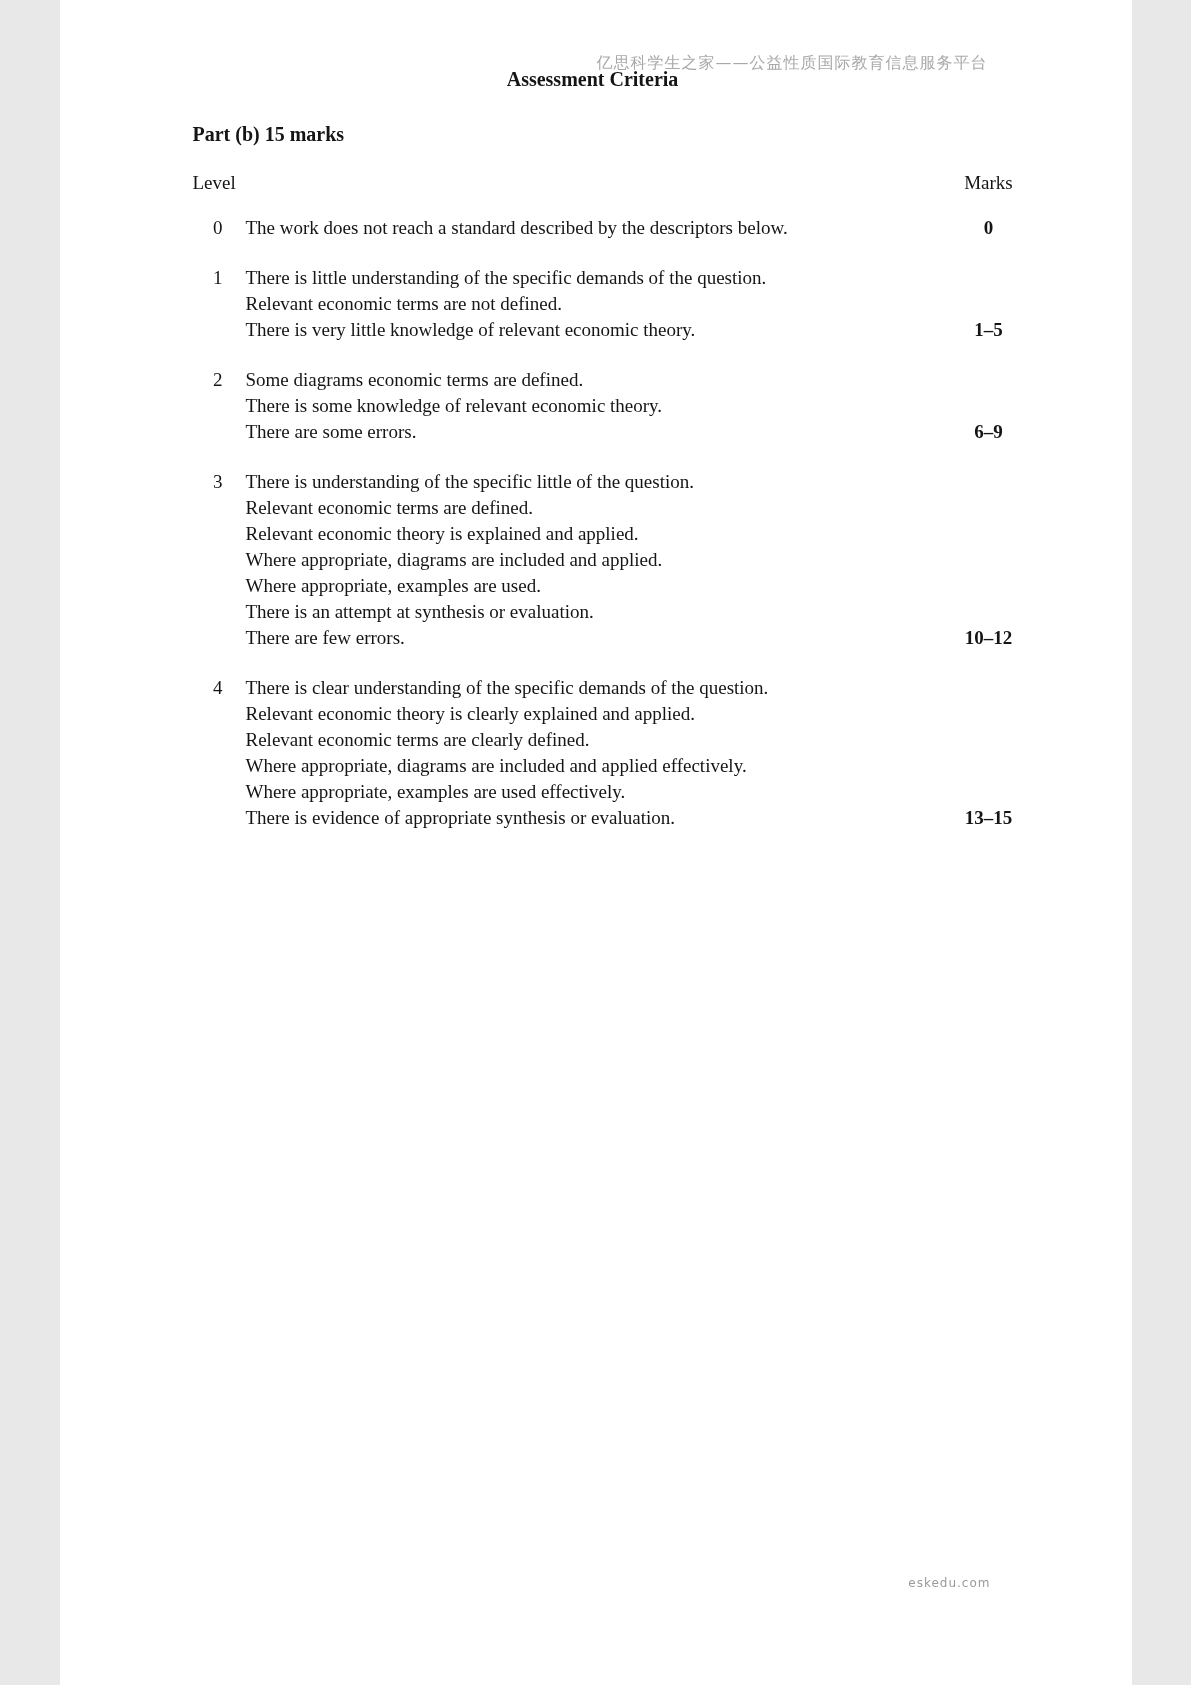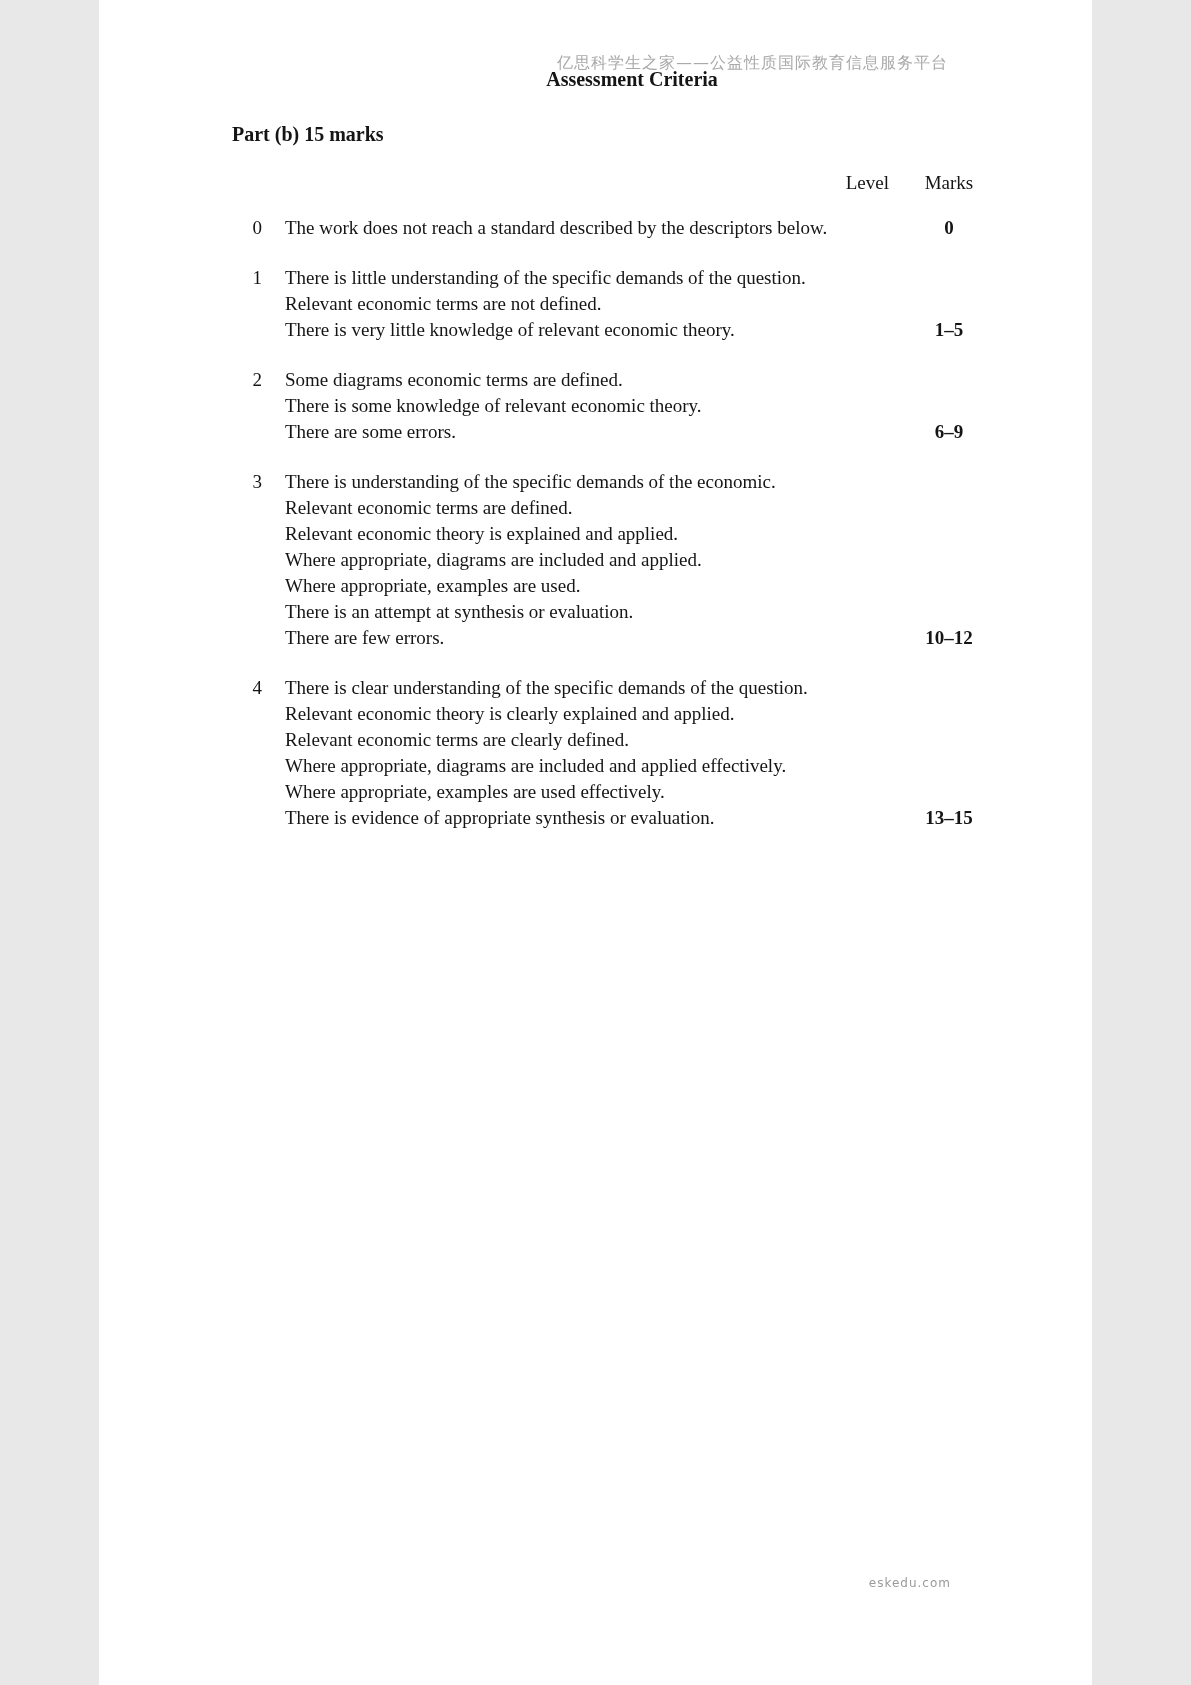--- a/index.html
+++ b/index.html
@@ -2,21 +2,21 @@
 <html><head>
 <meta charset="utf-8">
 <style>
   html, body {
     margin: 0;
     padding: 0;
     background: #e8e8e8;
   }
   .page {
     position: relative;
-    width: 993px;
+    width: 1072px;
     height: 1685px;
     margin: 0 auto;
     background: #ffffff;
     font-family: "Liberation Serif", "DejaVu Serif", serif;
     color: #151515;
     overflow: hidden;
   }
   .watermark {
     position: absolute;
     top: 53px;
@@ -41,21 +41,21 @@
     margin-left: 133px;
     font-size: 20px;
     font-weight: bold;
     line-height: 26px;
   }
   .col-headers {
     margin-top: 23px;
     margin-left: 133px;
     margin-right: 83px;
     display: flex;
-    justify-content: flex-end;
+    justify-content: space-between;
     font-size: 19px;
     line-height: 26px;
   }
   .marks-header-cell {
     width: 120px;
     text-align: center;
   }
   .criteria-table {
     margin-left: 133px;
     margin-right: 83px;
@@ -130,21 +130,21 @@
           <div class="descriptor-line">Some diagrams economic terms are defined.</div>
           <div class="descriptor-line">There is some knowledge of relevant economic theory.</div>
           <div class="descriptor-line">There are some errors.</div>
         </div>
     <div class="level-marks">6–9</div>
   </div>
 
   <div class="level-row">
     <div class="level-num">3</div>
     <div class="level-lines">
-          <div class="descriptor-line">There is understanding of the specific demands of the economic.</div>
+          <div class="descriptor-line">There is understanding of the specific little of the question.</div>
           <div class="descriptor-line">Relevant economic terms are defined.</div>
           <div class="descriptor-line">Relevant economic theory is explained and applied.</div>
           <div class="descriptor-line">Where appropriate, diagrams are included and applied.</div>
           <div class="descriptor-line">Where appropriate, examples are used.</div>
           <div class="descriptor-line">There is an attempt at synthesis or evaluation.</div>
           <div class="descriptor-line">There are few errors.</div>
         </div>
     <div class="level-marks">10–12</div>
   </div>
 

